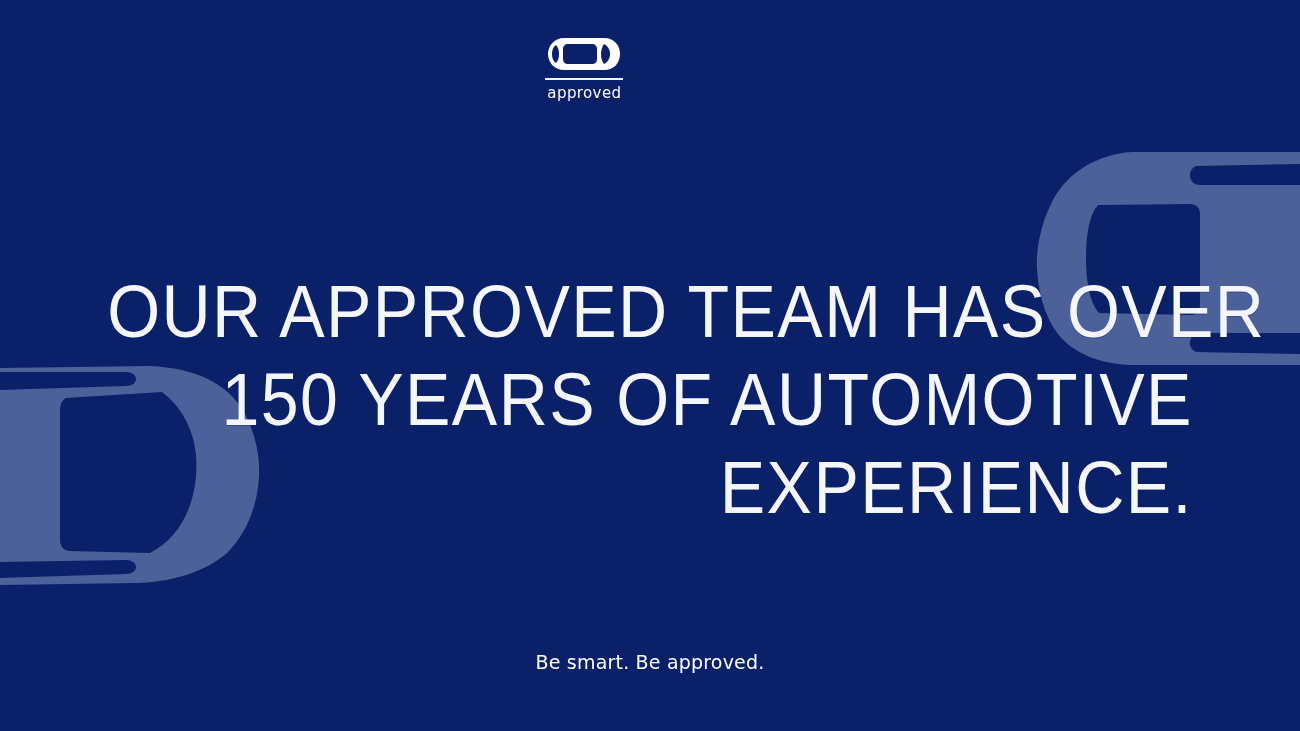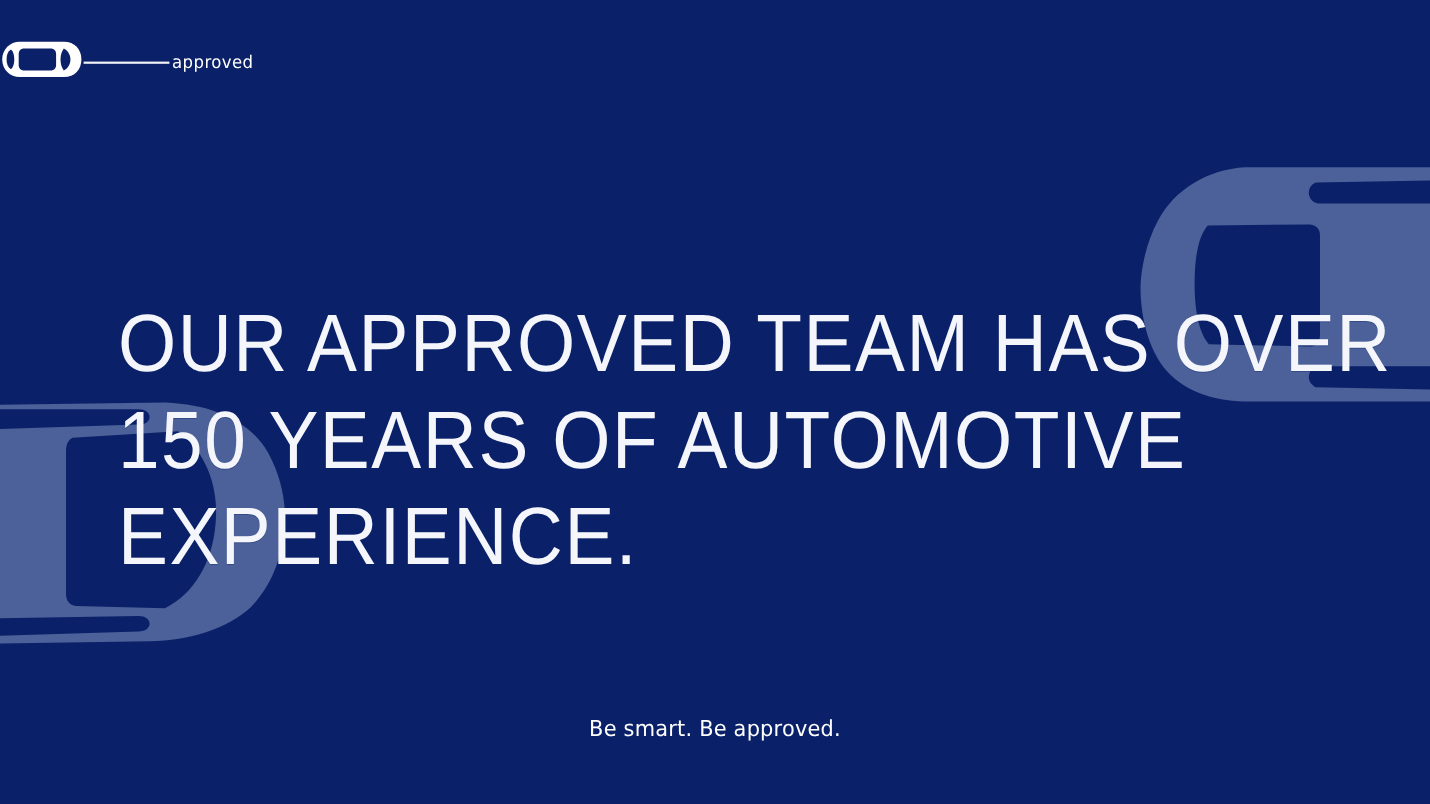--- a/index.html
+++ b/index.html
@@ -27,21 +27,21 @@
     pointer-events: none;
   }
 
   
   .logo-block {
     position: absolute;
     top: 36px;
     left: 0;
     width: 1168px;
     display: flex;
-    flex-direction: row;
+    flex-direction: column;
     align-items: center;
   }
 
   .logo-mark {
     display: block;
     width: 76px;
     height: 36px;
   }
 
   .logo-rule {
@@ -62,21 +62,21 @@
     font-weight: 400;
     transform: scaleX(0.94);
   }
 
   
   .headline {
     position: absolute;
     top: 268px;
     left: 60px;
     width: 1180px;
-    text-align: left;
+    text-align: right;
   }
 
   .headline-line {
     display: block;
     color: #f4f6fb;
     font-family: "Liberation Sans Narrow", "Liberation Sans", "DejaVu Sans", sans-serif;
     font-weight: 400;
     font-size: 74px;
     line-height: 88px;
     letter-spacing: 1.5px;

